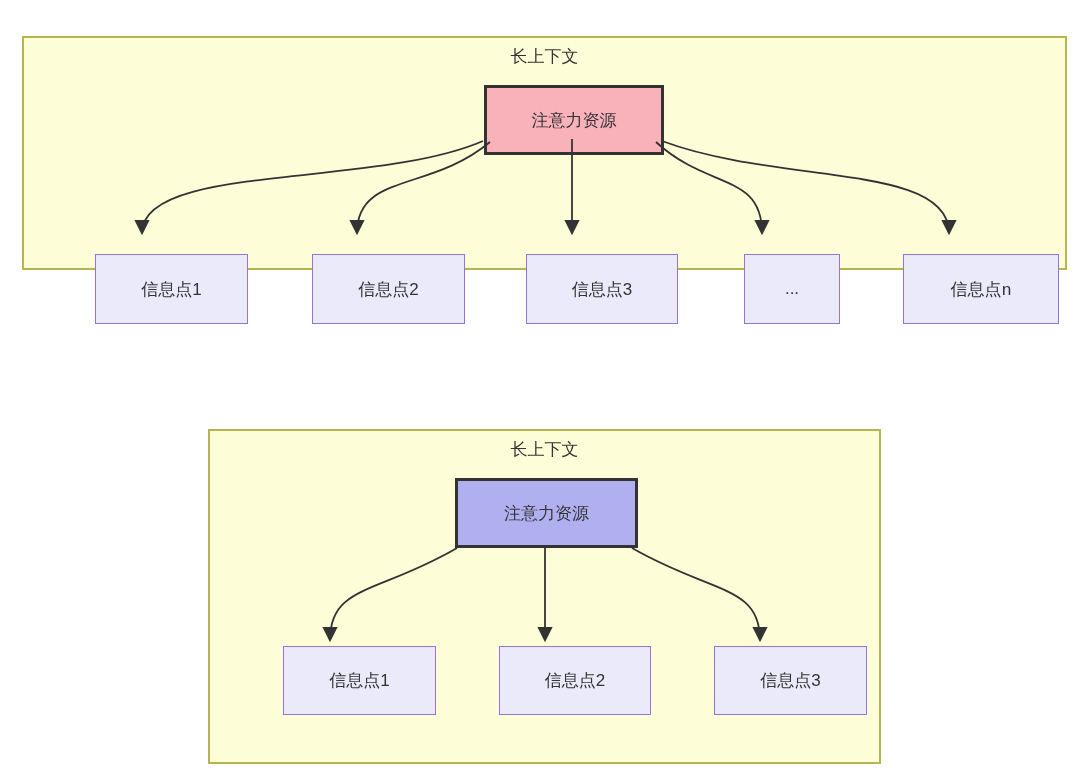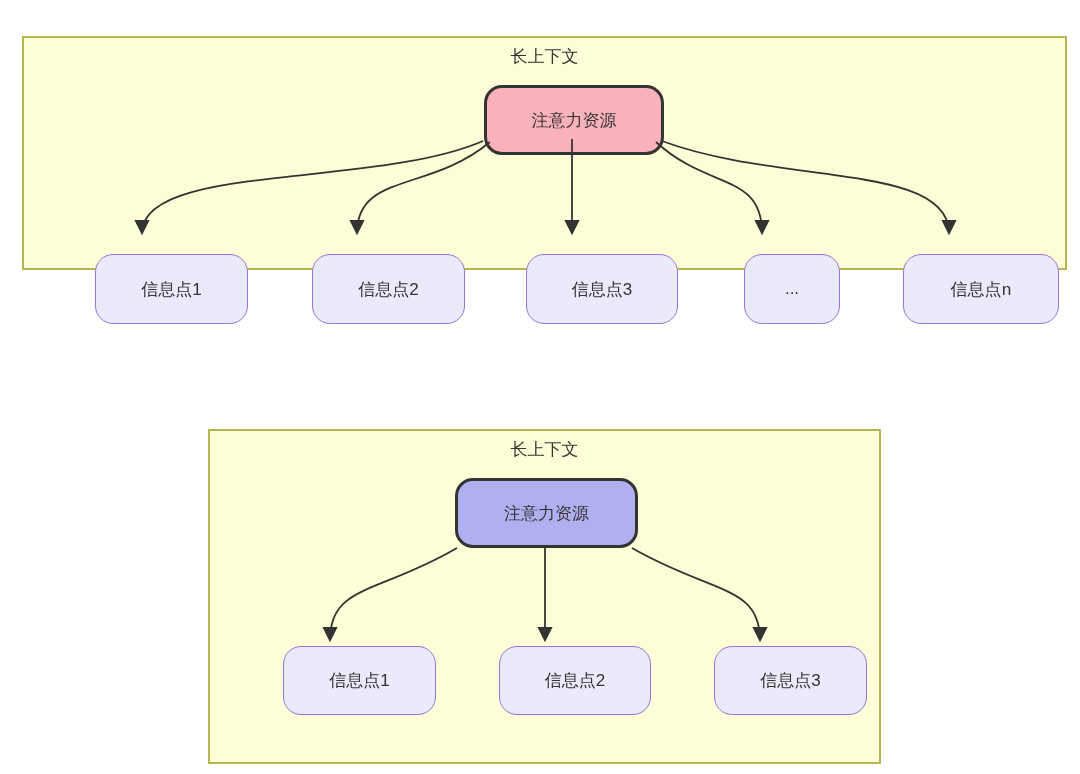--- a/index.html
+++ b/index.html
@@ -32,21 +32,20 @@
   }
   .node {
     position: absolute;
     display: flex;
     align-items: center;
     justify-content: center;
     box-sizing: border-box;
     font-size: 17px;
     color: #333333;
     text-align: center;
-    border-radius: 18px;
   }
   .node.source {
     border: 3px solid #333333;
   }
   .node.source.pink { background: #f9b1ba; }
   .node.source.blue { background: #b0b0f0; }
   .node.target {
     background: #eaeafb;
     border: 1.5px solid #9673d6;
     margin-left: 28px;

